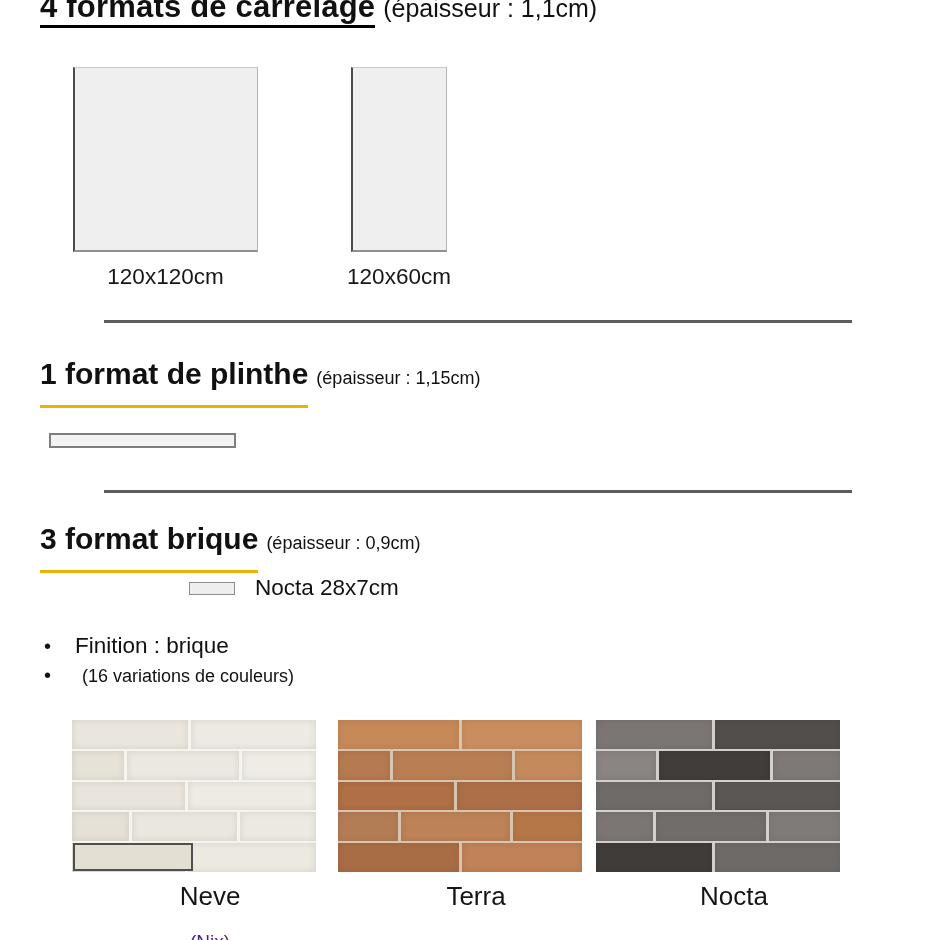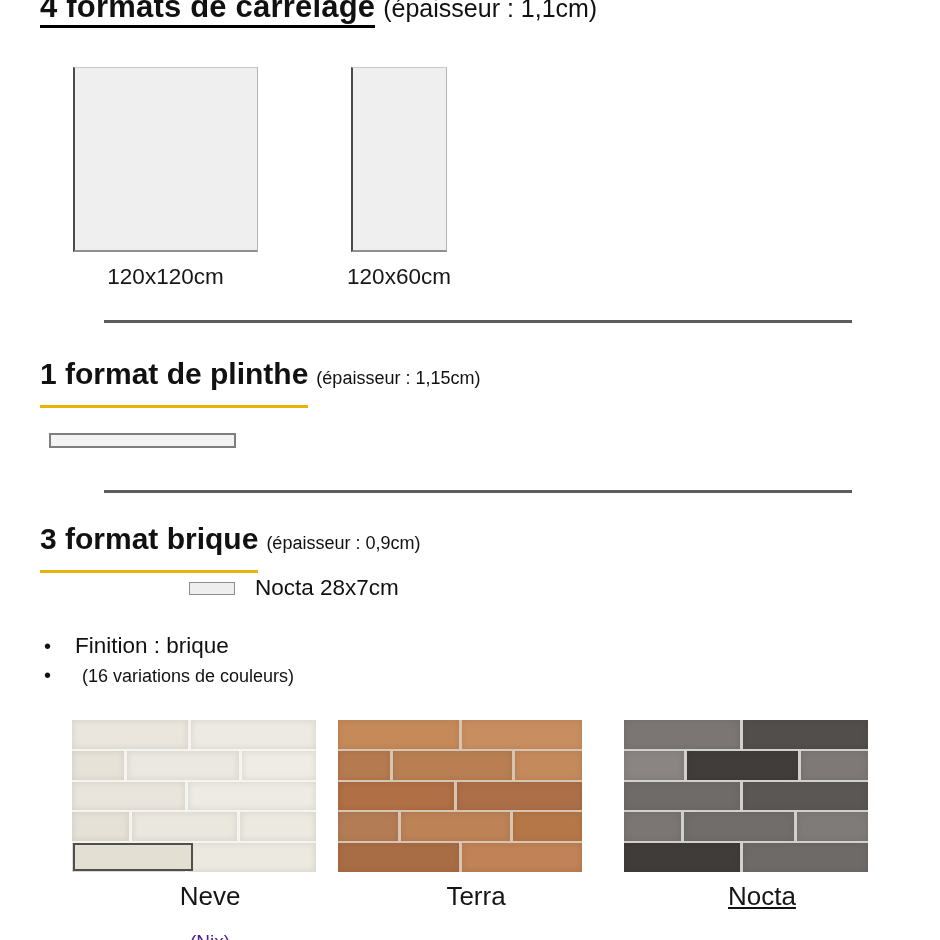--- a/index.html
+++ b/index.html
@@ -40,21 +40,21 @@
   .brique-bar{position:absolute;left:189px;top:582px;width:46px;height:13px;background:#eeeeee;
     border:1.5px solid #8d8d8d;box-sizing:border-box;}
   .brique-label{position:absolute;left:255px;top:575px;font-size:22.5px;white-space:nowrap;}
   
   .bullets{position:absolute;left:44px;top:632px;list-style:none;margin:0;padding:0;}
   .bullet-line{display:flex;align-items:baseline;font-size:22.5px;line-height:28.5px;white-space:nowrap;}
   .dot{width:31px;font-size:20px;}
   .note{font-size:18px;margin-left:7px;}
   
   .swatch{position:absolute;top:720px;width:276px;}
-  .swatch-0{left:72px;} .swatch-1{left:338px;} .swatch-2{left:624px;text-decoration:underline;}
+  .swatch-0{left:72px;} .swatch-1{left:338px;} .swatch-2{left:596px;}
   .wall{position:relative;width:244px;height:152px;display:flex;flex-direction:column;gap:2px;overflow:hidden;}
   .brick-row{flex:1;display:flex;gap:3px;}
   .brick{height:100%;box-shadow:inset 0 0 7px rgba(0,0,0,0.10);}
   .overlay-brick{position:absolute;left:1px;top:843px;width:120px;height:28px;
     border:2px solid #4f4f4f;box-sizing:border-box;}
   .swatch-0 .overlay-brick{left:73px;}
   .swatch-name{margin-top:9px;text-align:center;font-size:26px;color:#151515;}
   .swatch-subname{margin-top:19px;text-align:center;font-size:19px;color:#4c1d95;}
 </style>
 </head>

